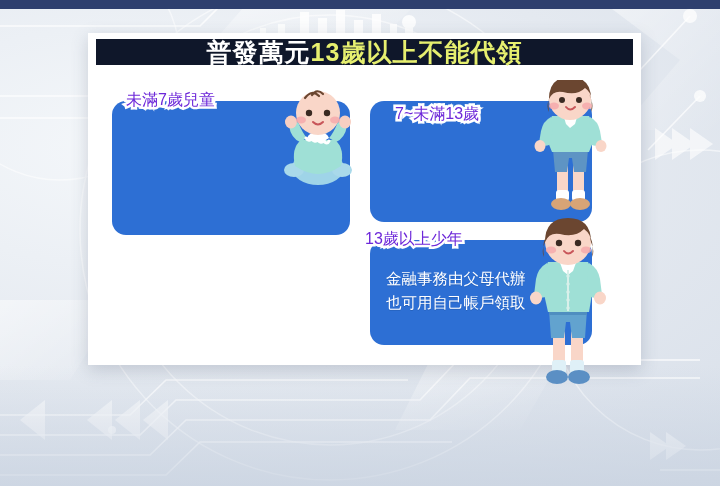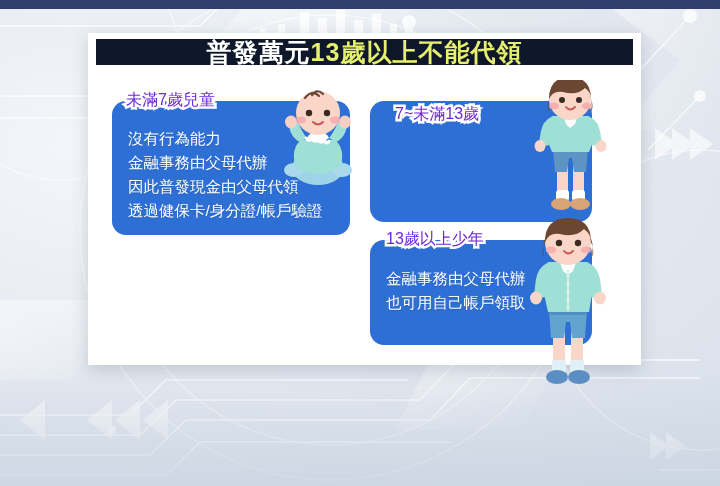--- a/index.html
+++ b/index.html
@@ -49,21 +49,21 @@
   .card-heading{
     position:absolute;white-space:nowrap;
     font-size:16px;font-weight:normal;color:#6d28d9;
     letter-spacing:0px;line-height:1;
     -webkit-text-stroke:5px #ffffff;
     paint-order:stroke fill;
     z-index:6;
   }
   #h1{left:126px;top:92px;}
   #h2{left:379px;top:106px;margin-left:16px;}
-  #h3{left:386px;top:231px;}
+  #h3{left:365px;top:231px;}
 
   .lines{position:absolute;z-index:5;color:#ffffff;font-size:15.5px;line-height:24px;}
   #l1{left:128px;top:127px;}
   #l2{left:390px;top:128px;}
   #l3{left:386px;top:267px;}
   .lines div{white-space:nowrap;text-shadow:0 1px 0 rgba(20,60,120,.25);}
 
   
   .figure{position:absolute;z-index:7;}
   #baby{left:281px;top:82px;width:74px;height:108px;}
@@ -142,26 +142,20 @@
   <div class="bg-top-strip"></div>
 
   <div class="panel"></div>
 
   <div class="title-bar">
     <span class="title-text"><span class="title-white">普發萬元</span><span class="title-lime">13歲以上不能代領</span></span>
   </div>
 
   <div class="card" id="card1"></div>
   <div class="card-heading" id="h1">未滿7歲兒童</div>
-  <div class="lines" id="l1">
-    <div>沒有行為能力</div>
-    <div>金融事務由父母代辦</div>
-    <div>因此普發現金由父母代領</div>
-    <div>透過健保卡/身分證/帳戶驗證</div>
-  </div>
 
   <div class="card" id="card2"></div>
   <div class="card-heading" id="h2">7~未滿13歲</div>
 
   <div class="card" id="card3"></div>
   <div class="card-heading" id="h3">13歲以上少年</div>
   <div class="lines" id="l3">
     <div>金融事務由父母代辦</div>
     <div>也可用自己帳戶領取</div>
   </div>

